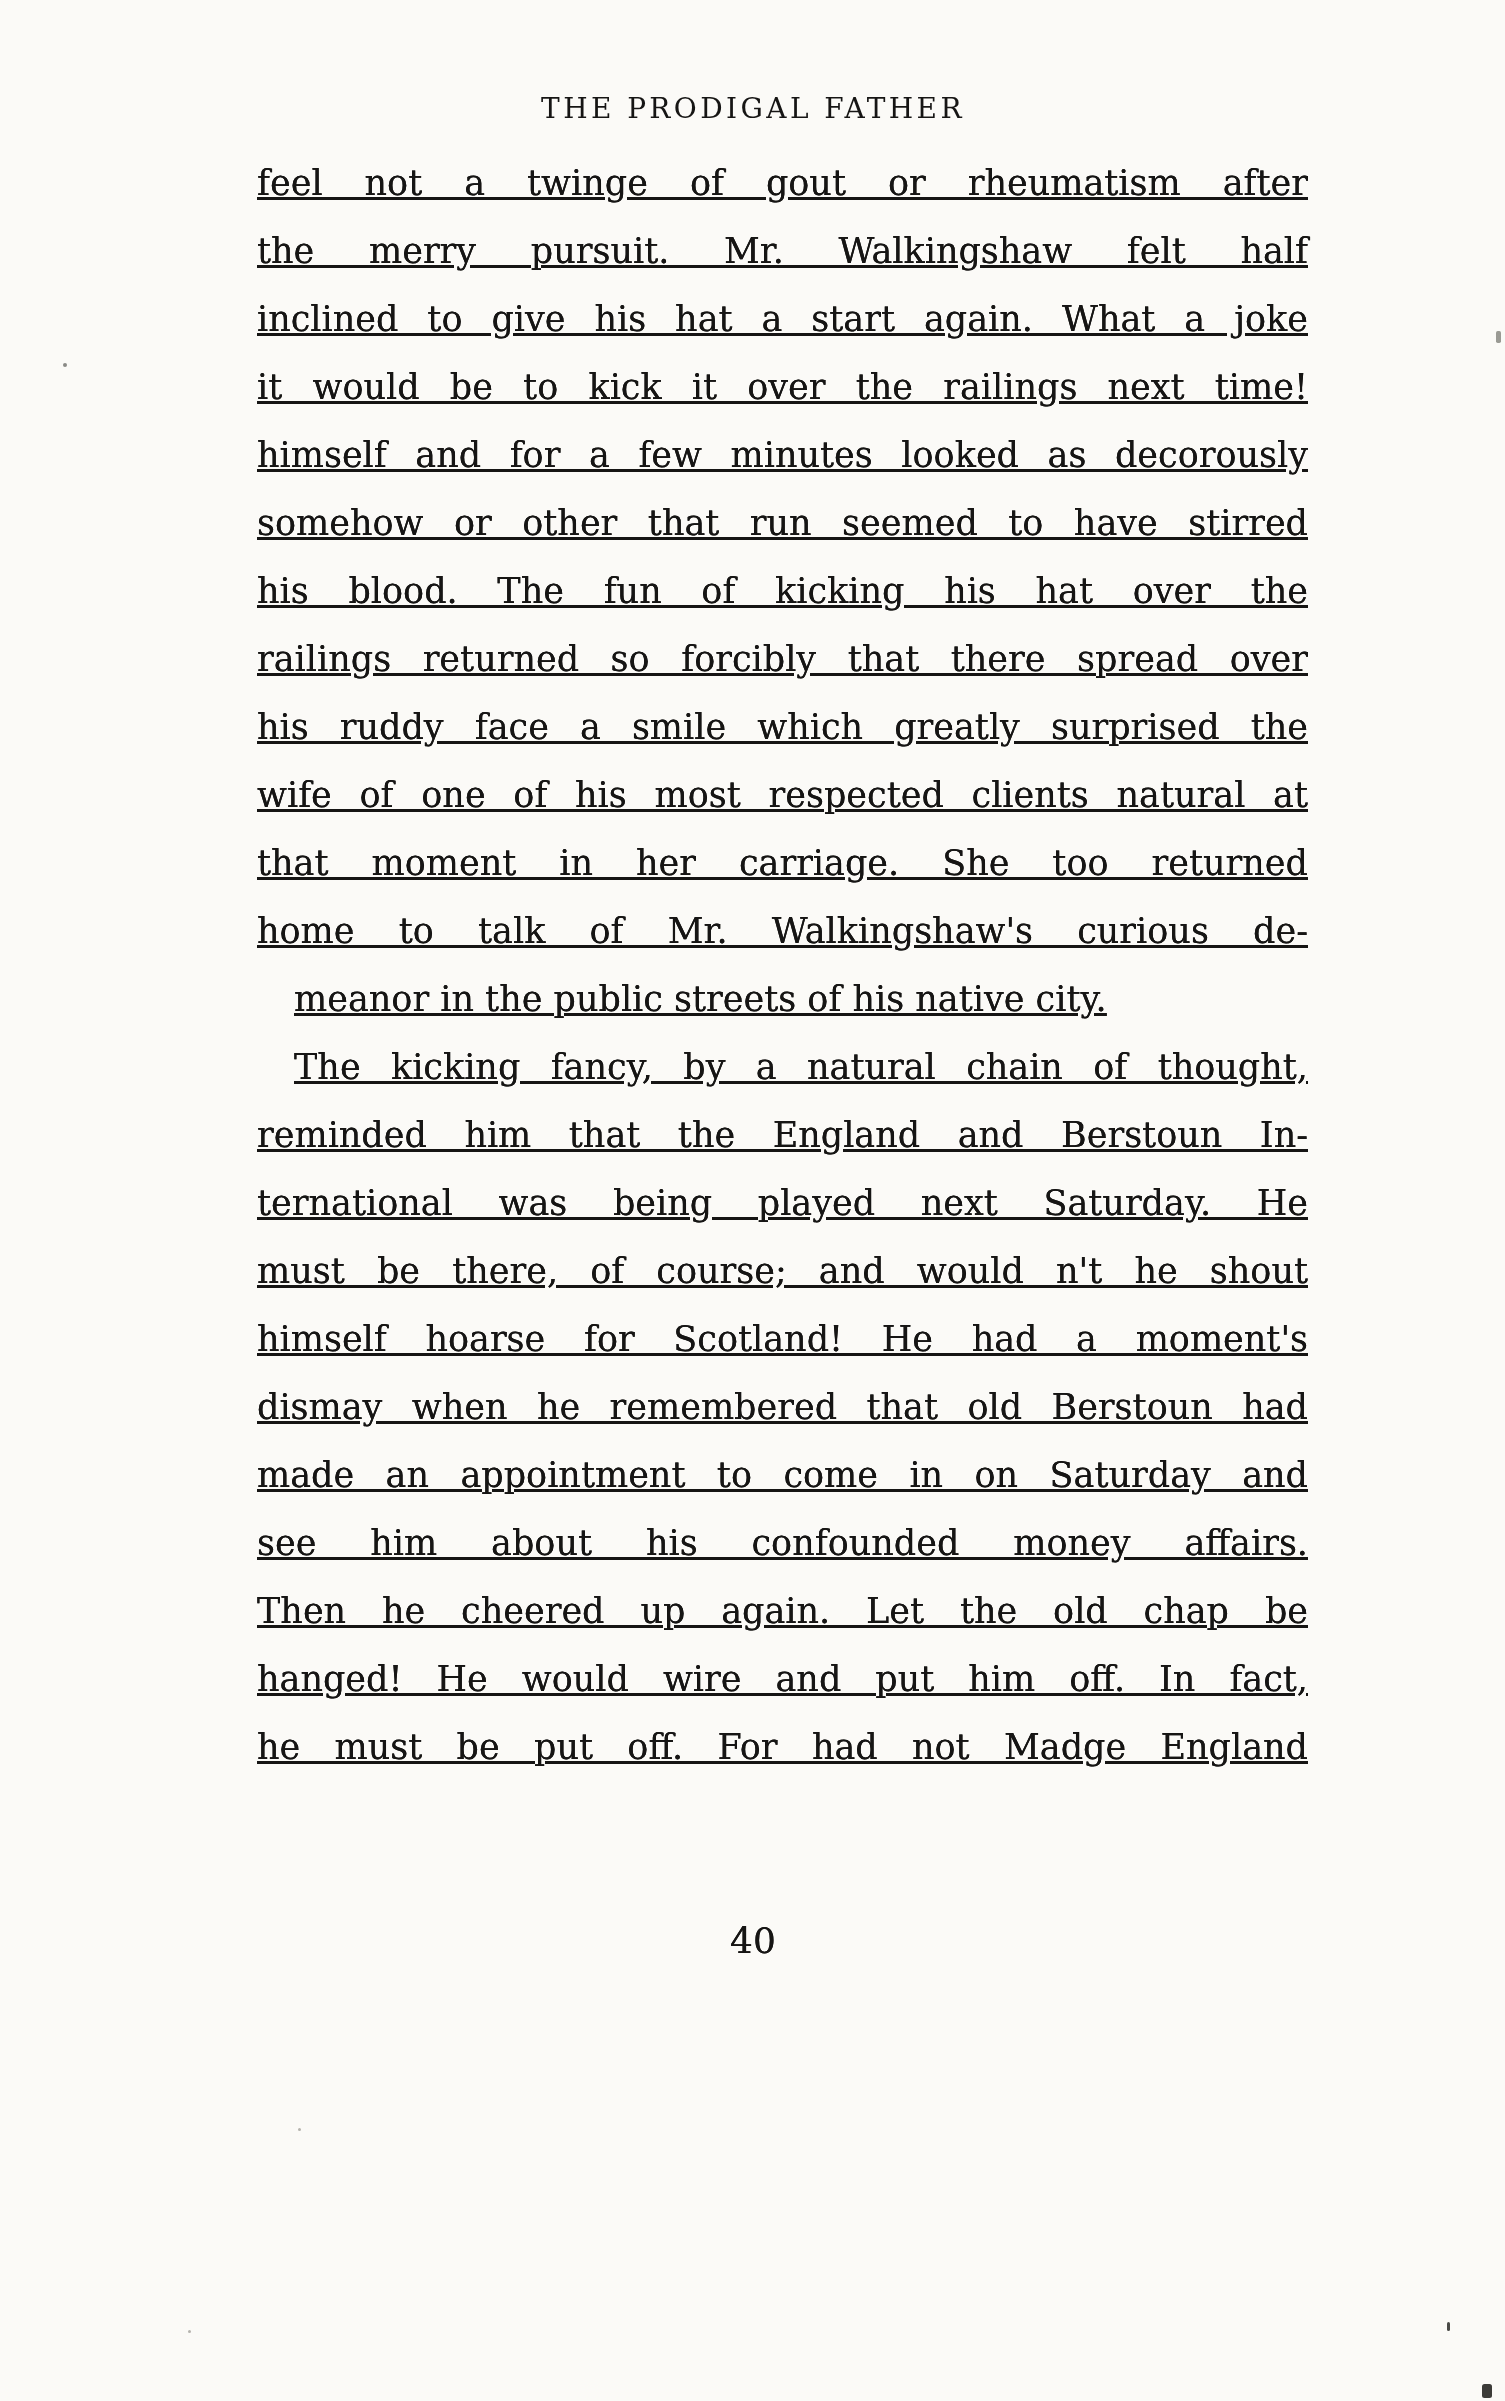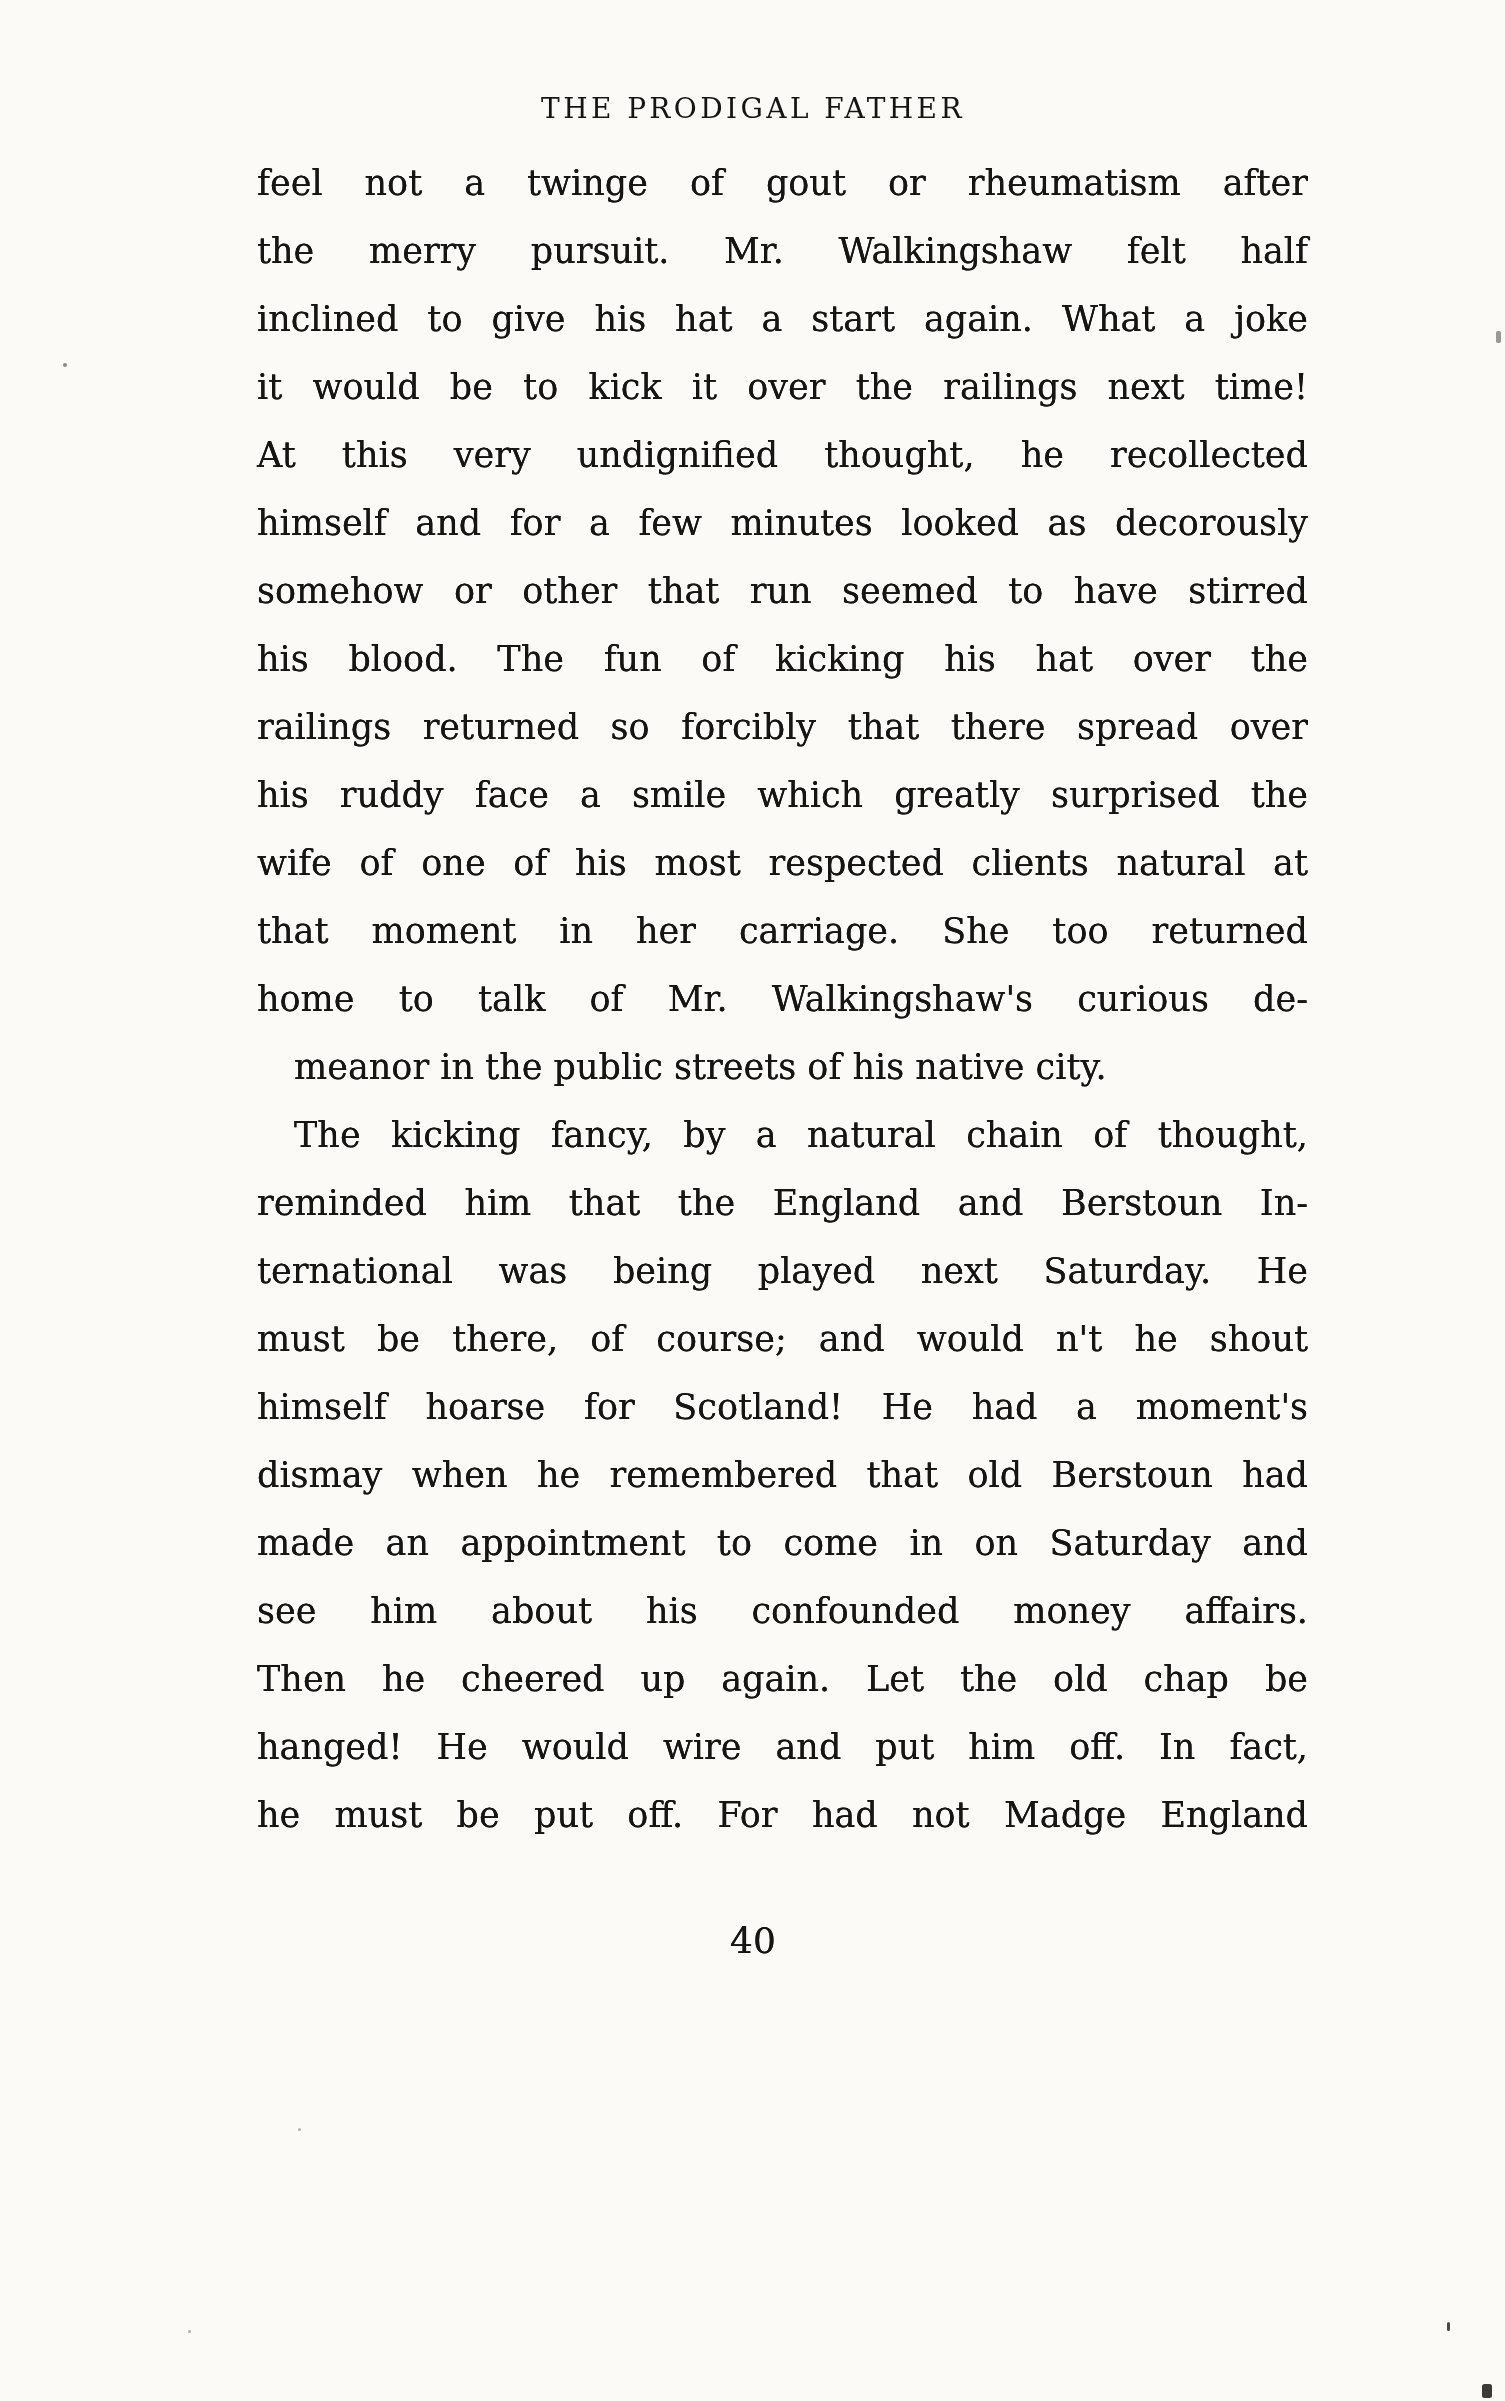--- a/index.html
+++ b/index.html
@@ -39,20 +39,21 @@
   }
   .line{
     font-size:35px;
     line-height:68px;
     height:68px;
     text-align:justify;
     text-align-last:justify;
     white-space:nowrap;
     
     text-shadow:0 0 0.3px var(--ink);
+    text-decoration:underline;
   }
   .line.no-just{
     text-align-last:left;
     margin-left:37px;
   }
   .line.indent{
     text-indent:37px;
   }
   .page-number{
     position:absolute;
@@ -79,21 +80,20 @@
 </head>
 <body>
 
 <div class="page-header">THE PRODIGAL FATHER</div>
 
 <div class="text-block">
     <div class="line">feel not a twinge of gout or rheumatism after</div>
     <div class="line">the merry pursuit. Mr. Walkingshaw felt half</div>
     <div class="line">inclined to give his hat a start again. What a joke</div>
     <div class="line">it would be to kick it over the railings next time!</div>
-    <div class="line">At this very undignified thought, he recollected</div>
     <div class="line">himself and for a few minutes looked as decorously</div>
     <div class="line">somehow or other that run seemed to have stirred</div>
     <div class="line">his blood. The fun of kicking his hat over the</div>
     <div class="line">railings returned so forcibly that there spread over</div>
     <div class="line">his ruddy face a smile which greatly surprised the</div>
     <div class="line">wife of one of his most respected clients natural at</div>
     <div class="line">that moment in her carriage. She too returned</div>
     <div class="line">home to talk of Mr. Walkingshaw's curious de-</div>
     <div class="line no-just">meanor in the public streets of his native city.</div>
     <div class="line indent">The kicking fancy, by a natural chain of thought,</div>

